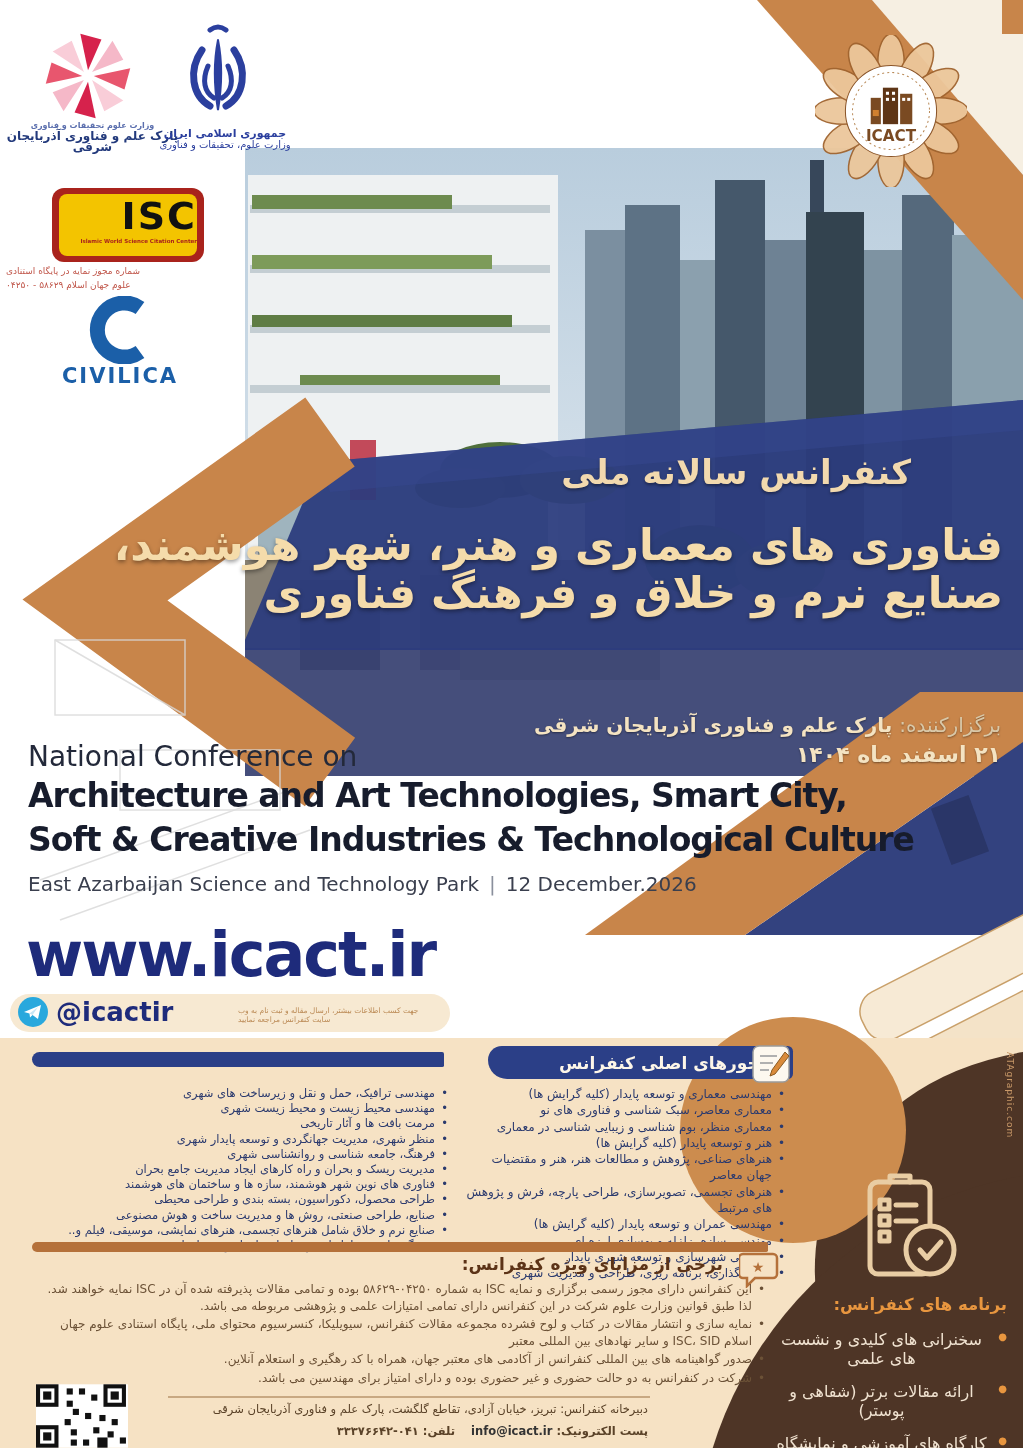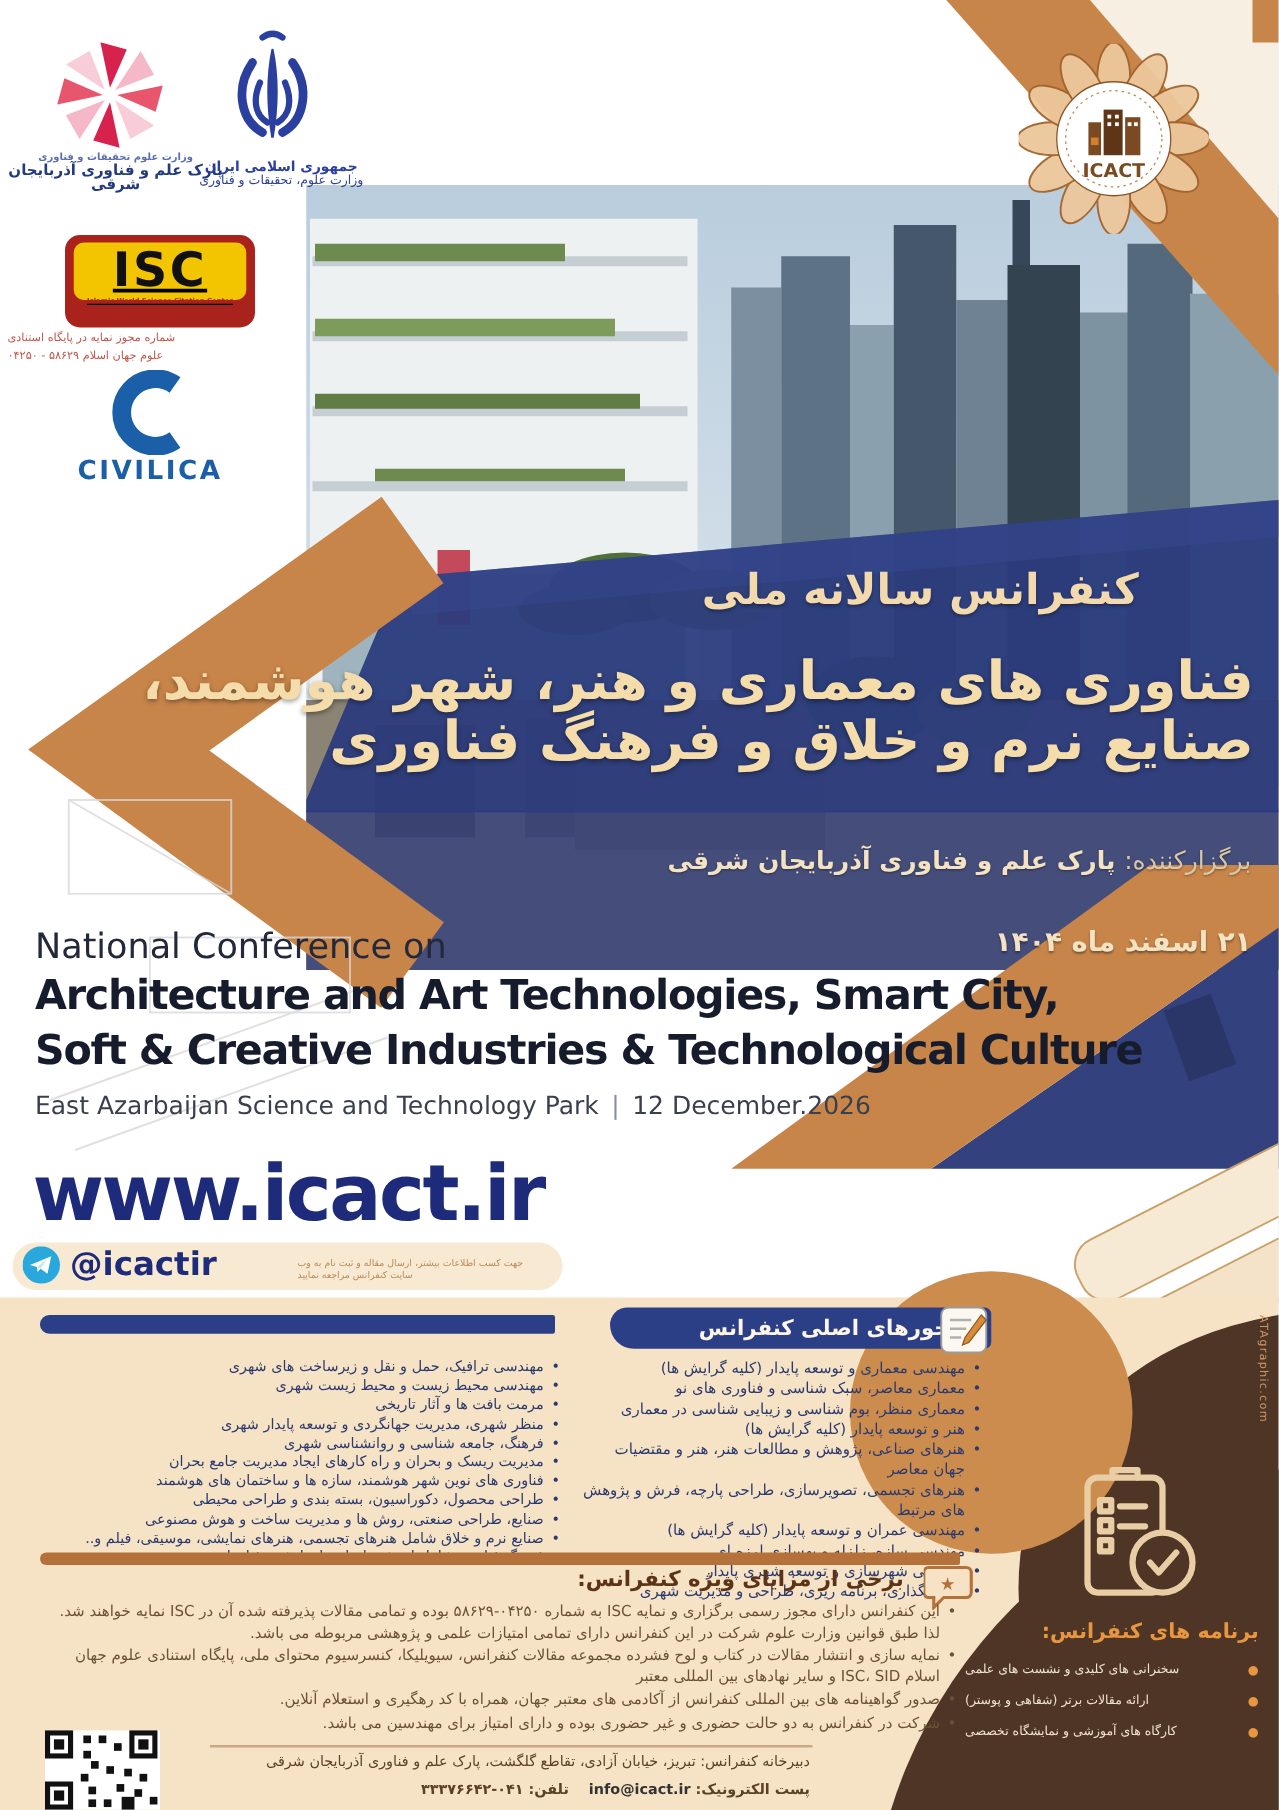--- a/index.html
+++ b/index.html
@@ -15,21 +15,21 @@
   .emblem-caption{left:140px;top:128px;width:170px;color:#2b3f9e;}
   .emblem-caption .l1{font-size:11px;font-weight:bold;}
   .emblem-caption .l2{font-size:10px;}
   .isc-license{left:6px;top:264px;width:200px;color:#c0564a;font-size:9px;line-height:14px;text-align:left;}
   .civilica-label{left:30px;top:364px;width:180px;color:#1b5fa8;font-size:21px;font-weight:bold;letter-spacing:2px;text-align:center;}
   
   .fa{direction:rtl;}
   .t-kicker{right:112px;top:452px;color:#f2d9ae;font-size:34px;font-weight:bold;text-shadow:0 2px 3px rgba(0,0,0,.35);}
   .t-main1{right:20px;top:520px;color:#f5dcab;font-size:43px;font-weight:bold;text-shadow:0 2px 4px rgba(0,0,0,.4);}
   .t-main2{right:20px;top:568px;color:#f5dcab;font-size:43px;font-weight:bold;text-shadow:0 2px 4px rgba(0,0,0,.4);}
-  .t-org{right:22px;top:676px;color:#f4e3c2;font-size:20px;font-weight:bold;text-shadow:0 1px 2px rgba(0,0,0,.4);}
+  .t-org{right:22px;top:713px;color:#f4e3c2;font-size:20px;font-weight:bold;text-shadow:0 1px 2px rgba(0,0,0,.4);}
   .t-org .lbl{font-weight:normal;color:#d9c8a8;}
   .t-date{right:22px;top:706px;color:#f4e3c2;font-size:22px;font-weight:bold;text-shadow:0 1px 2px rgba(0,0,0,.4);margin-top:36px;}
   
   .en1{left:28px;top:740px;color:#23293a;font-size:28px;}
   .en2{left:28px;top:776px;color:#171c2c;font-size:33px;font-weight:bold;letter-spacing:-1px;}
   .en3{left:28px;top:820px;color:#171c2c;font-size:33px;font-weight:bold;letter-spacing:-1px;}
   .en-venue{left:28px;top:872px;color:#3a3f4e;font-size:20px;}
   .en-venue .sep{color:#8a8f9c;margin:0 10px;}
   
   .weburl{left:26px;top:918px;color:#1e2b7b;font-size:62px;font-weight:bold;letter-spacing:-2px;cursor:pointer;}
@@ -50,21 +50,21 @@
   .topics-left{right:575px;top:1086px;width:415px;font-size:11.5px;line-height:15.2px;}
   .benefit-bar{left:32px;top:1242px;width:736px;height:10px;background:#b5713a;border-radius:6px 2px 2px 6px;}
   .benefit-head{right:300px;top:1254px;color:#5c3317;font-size:17px;font-weight:bold;}
   ul.benefits{margin:0;padding:0;list-style:none;direction:rtl;color:#6b5136;}
   ul.benefits li{position:relative;padding-right:13px;text-align:right;margin-bottom:2px;}
   ul.benefits li::before{content:"•";position:absolute;right:0;color:#6b5136;}
   .benefits{right:258px;top:1281px;width:730px;font-size:12px;line-height:16.5px;}
   
   .prog-head{right:16px;top:1295px;width:230px;color:#e8963f;font-size:16.5px;font-weight:bold;text-align:right;}
   ul.programs{margin:0;padding:0;list-style:none;direction:rtl;color:#f0e2d0;}
-  ul.programs li{position:relative;padding-right:16px;text-align:left;margin-bottom:14px;font-size:10px;}
+  ul.programs li{position:relative;padding-right:16px;text-align:center;margin-bottom:14px;font-size:16px;}
   ul.programs li::before{content:"●";position:absolute;right:0;top:1px;color:#e8963f;font-size:10px;}
   .programs{right:16px;top:1330px;width:235px;}
   .credit{right:8px;top:1052px;color:#c89868;font-size:9px;writing-mode:vertical-rl;letter-spacing:1px;}
   
   .foot-line{left:168px;top:1396px;width:482px;height:2px;background:#c8a882;}
   .foot-addr{right:375px;top:1402px;width:480px;color:#5a4228;font-size:11.5px;font-weight:normal;text-align:right;}
   .foot-contact{right:375px;top:1424px;width:480px;color:#5a4228;font-size:11.5px;font-weight:bold;text-align:right;}
   .foot-contact b{color:#333;}
   .qr{left:36px;top:1384px;cursor:pointer;}
 </style>
@@ -183,21 +183,21 @@
       <path d="M40 44 C34 58 36 70 46 76" stroke-width="5"></path>
       <path d="M60 44 C66 58 64 70 54 76" stroke-width="5"></path>
     </g>
   </svg>
   <div class="abs logo-caption emblem-caption fa">
     <div class="l1">جمهوری اسلامی ایران</div>
     <div class="l2">وزارت علوم، تحقیقات و فناوری</div>
   </div>
 
   <div class="abs" style="left:52px;top:188px;width:152px;height:74px;background:#a9231c;border-radius:12px;">
-    <div class="abs" style="left:7px;top:6px;width:138px;height:46px;background:#f3c400;border-radius:8px;text-align:center;text-decoration:underline;">
+    <div class="abs" style="left:7px;top:6px;width:138px;height:62px;background:#f3c400;border-radius:8px;text-align:right;">
       <div style="font-size:38px;font-weight:900;color:#111;line-height:44px;letter-spacing:2px;">ISC</div>
       <div style="font-size:5.5px;color:#a9231c;font-weight:bold;">Islamic World Science Citation Center</div>
     </div>
   </div>
   <div class="abs isc-license fa">
     <div>شماره مجوز نمایه در پایگاه استنادی</div>
     <div>علوم جهان اسلام ۵۸۶۲۹ - ۰۴۲۵۰</div>
   </div>
 
   <svg class="abs" style="left:78px;top:296px;" width="84" height="68" viewBox="0 0 84 68">

